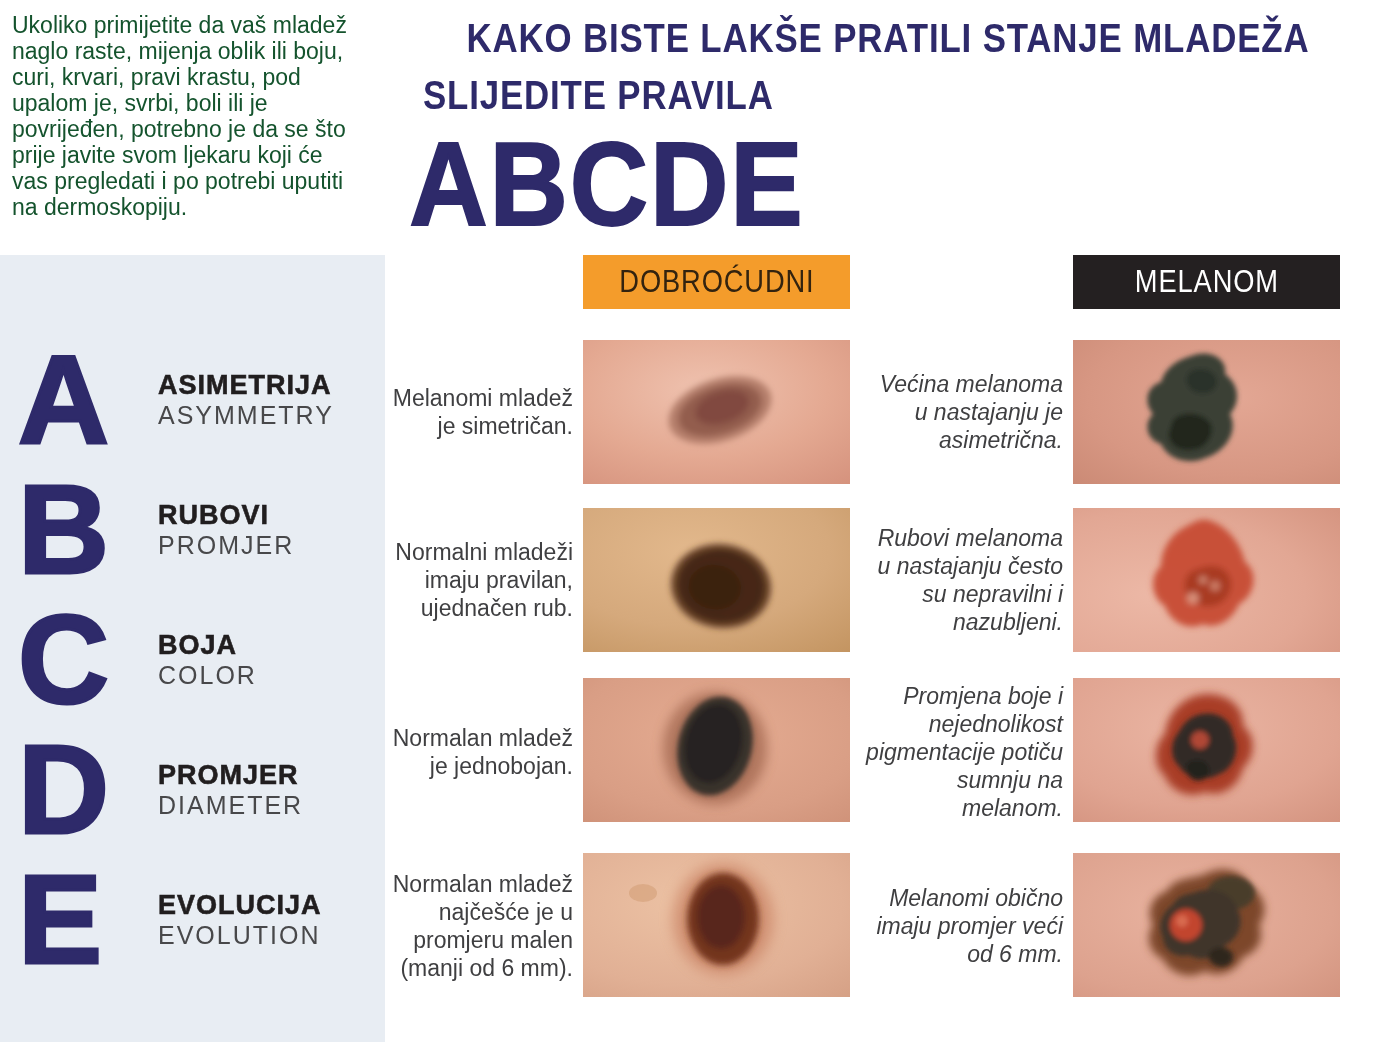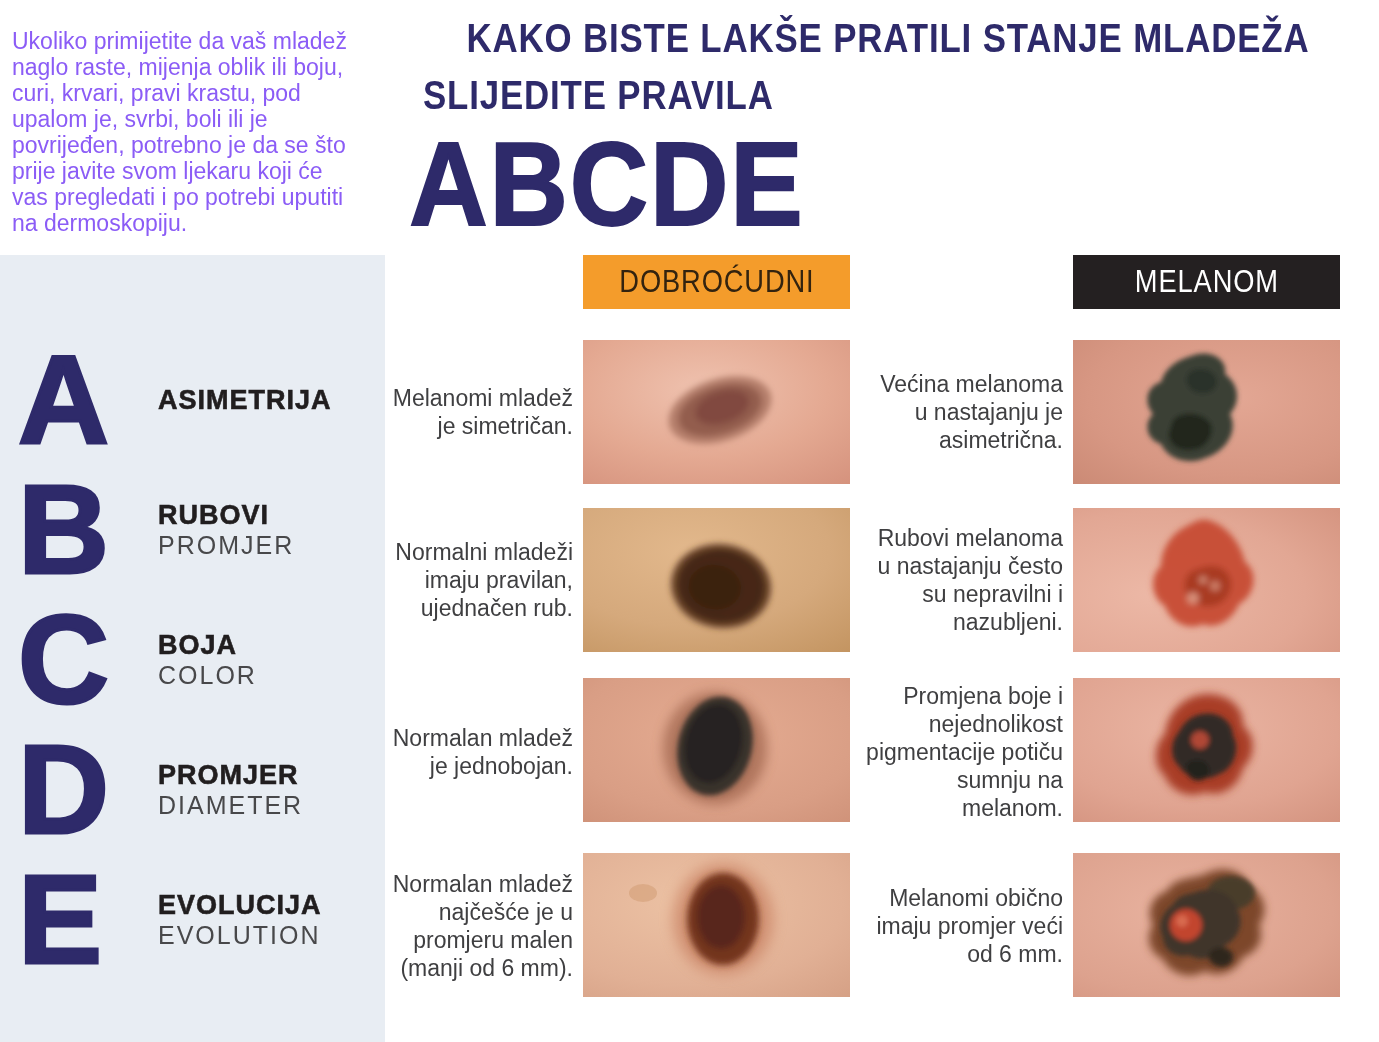--- a/index.html
+++ b/index.html
@@ -2,22 +2,22 @@
 <html style="--navy: #2e2a6a; --orange: #f49c2b; --dark: #242021; --panel: #e8edf3;"><head>
 <meta charset="utf-8">
 <style>
   html,body{margin:0;padding:0;background:#ffffff;}
   .canvas{
     position:relative; width:1379px; height:1042px; background:#ffffff;
     font-family:"Liberation Sans", sans-serif; overflow:hidden;
   }
   
   .intro{
-    position:absolute; left:12px; top:28px; width:352px;
-    font-size:23px; line-height:26px; color:#8b5cf6; margin:0;
+    position:absolute; left:12px; top:12px; width:352px;
+    font-size:23px; line-height:26px; color:#14532d; margin:0;
   }
   
   .title-block{
     position:absolute; left:392px; top:14px; width:980px; text-align:left;
     color:var(--navy,#2e2a6a);
   }
   .title-line{ line-height:49px; white-space:nowrap; }
   .title-line span{
     display:inline-block; font-size:41px; font-weight:bold;
     transform:scaleX(.85); transform-origin:center; letter-spacing:1px;
@@ -62,21 +62,21 @@
     transform:scaleX(.88); transform-origin:center; white-space:nowrap;
   }
   .benign-hdr{ left:583px; background:var(--orange,#f49c2b); color:#33230f; }
   .melanoma-hdr{ left:1073px; background:var(--dark,#242021); color:#ffffff; }
   
   .cell-text{
     position:absolute; display:flex; flex-direction:column; justify-content:center;
     text-align:right; font-size:23px; line-height:28px; color:#3f3f41;
   }
   .benign-text{ left:381px; width:192px; }
-  .melanoma-text{ left:866px; width:197px; }
+  .melanoma-text{ left:866px; width:197px;font-style:italic; }
   .rowy0{ top:340px; height:144px; }
   .rowy1{ top:508px; height:144px; }
   .rowy2{ top:678px; height:147px; }
   .rowy3{ top:853px; height:145px; }
   
   .photo{ position:absolute; width:267px; height:144px; overflow:hidden; }
   .photo.benign{ left:583px; } .photo.melanoma{ left:1073px; }
   .photo svg{ display:block; }
 </style>
 </head>
@@ -90,20 +90,21 @@
     <div class="title-line"><span>KAKO BISTE LAKŠE PRATILI STANJE MLADEŽA</span></div>
     <div class="title-line"><span>SLIJEDITE PRAVILA</span></div>
     <div class="title-acronym"><span>ABCDE</span></div>
   </div>
 
   <div class="left-panel">
     <div class="legend-row r0">
       <div class="legend-letter">A</div>
       <div class="legend-labels">
         <div class="legend-hr">ASIMETRIJA</div>
+        <div class="legend-en">ASYMMETRY</div>
       </div>
     </div>
     <div class="legend-row r1">
       <div class="legend-letter">B</div>
       <div class="legend-labels">
         <div class="legend-hr">RUBOVI</div>
         <div class="legend-en">PROMJER</div>
       </div>
     </div>
     <div class="legend-row r2">

